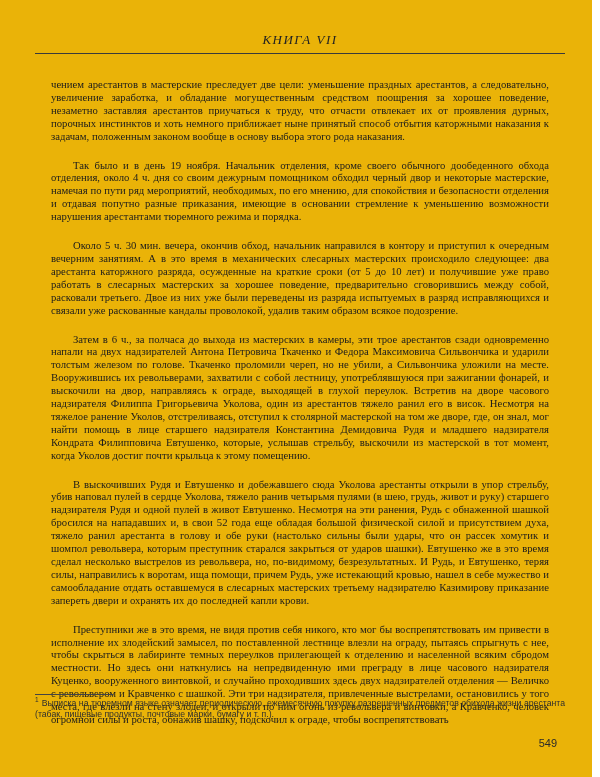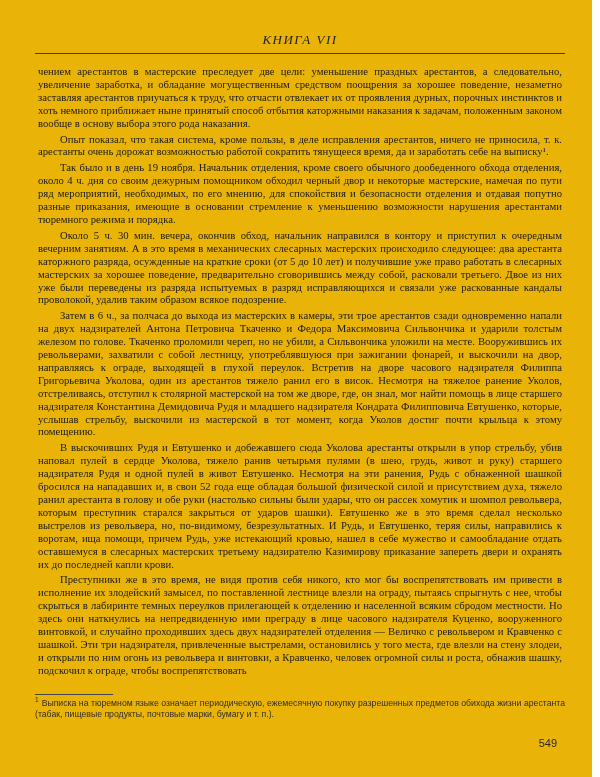--- a/index.html
+++ b/index.html
@@ -39,21 +39,21 @@
     top: 62px;
     left: 35px;
     width: 530px;
     font-size: 10.7px;
     line-height: 12.9px;
     text-align: justify;
     hyphens: auto;
     -webkit-hyphens: auto;
   }
   .body-text p {
-    margin: 3px;
+    margin: 16px;
     text-indent: 22px;
   }
   .body-text p.no-indent {
     text-indent: 0;
   }
   .footnote-block {
     position: absolute;
     left: 35px;
     top: 694px;
     width: 530px;
@@ -91,21 +91,20 @@
 
 <div class="page">
 
   <div class="running-head">
     <div class="head-title">КНИГА VII</div>
     <div class="head-rule"></div>
   </div>
 
   <div class="body-text">
     <p class="no-indent">чением арестантов в мастерские преследует две цели: уменьшение праздных арестантов, а следовательно, увеличение заработка, и обладание могущественным средством поощрения за хорошее поведение, незаметно заставляя арестантов приучаться к труду, что отчасти отвлекает их от проявления дурных, порочных инстинктов и хоть немного приближает ныне принятый способ отбытия каторжными наказания к задачам, положенным законом вообще в основу выбора этого рода наказания.</p>
-    <p>Опыт показал, что такая система, кроме пользы, в деле исправления арестантов, ничего не приносила, т. к. арестанты очень дорожат возможностью работой сократить тянущееся время, да и заработать себе на выписку¹.</p>
     <p>Так было и в день 19 ноября. Начальник отделения, кроме своего обычного дообеденного обхода отделения, около 4 ч. дня со своим дежурным помощником обходил черный двор и некоторые мастерские, намечая по пути ряд мероприятий, необходимых, по его мнению, для спокойствия и безопасности отделения и отдавая попутно разные приказания, имеющие в основании стремление к уменьшению возможности нарушения арестантами тюремного режима и порядка.</p>
     <p>Около 5 ч. 30 мин. вечера, окончив обход, начальник направился в контору и приступил к очередным вечерним занятиям. А в это время в механических слесарных мастерских происходило следующее: два арестанта каторжного разряда, осужденные на краткие сроки (от 5 до 10 лет) и получившие уже право работать в слесарных мастерских за хорошее поведение, предварительно сговорившись между собой, расковали третьего. Двое из них уже были переведены из разряда испытуемых в разряд исправляющихся и связали уже раскованные кандалы проволокой, удалив таким образом всякое подозрение.</p>
     <p>Затем в 6 ч., за полчаса до выхода из мастерских в камеры, эти трое арестантов сзади одновременно напали на двух надзирателей Антона Петровича Ткаченко и Федора Максимовича Сильвончика и ударили толстым железом по голове. Ткаченко проломили череп, но не убили, а Сильвончика уложили на месте. Вооружившись их револьверами, захватили с собой лестницу, употреблявшуюся при зажигании фонарей, и выскочили на двор, направляясь к ограде, выходящей в глухой переулок. Встретив на дворе часового надзирателя Филиппа Григорьевича Уколова, один из арестантов тяжело ранил его в висок. Несмотря на тяжелое ранение Уколов, отстреливаясь, отступил к столярной мастерской на том же дворе, где, он знал, мог найти помощь в лице старшего надзирателя Константина Демидовича Рудя и младшего надзирателя Кондрата Филипповича Евтушенко, которые, услышав стрельбу, выскочили из мастерской в тот момент, когда Уколов достиг почти крыльца к этому помещению.</p>
     <p>В выскочивших Рудя и Евтушенко и добежавшего сюда Уколова арестанты открыли в упор стрельбу, убив наповал пулей в сердце Уколова, тяжело ранив четырьмя пулями (в шею, грудь, живот и руку) старшего надзирателя Рудя и одной пулей в живот Евтушенко. Несмотря на эти ранения, Рудь с обнаженной шашкой бросился на нападавших и, в свои 52 года еще обладая большой физической силой и присутствием духа, тяжело ранил арестанта в голову и обе руки (настолько сильны были удары, что он рассек хомутик и шомпол револьвера, которым преступник старался закрыться от ударов шашки). Евтушенко же в это время сделал несколько выстрелов из револьвера, но, по-видимому, безрезультатных. И Рудь, и Евтушенко, теряя силы, направились к воротам, ища помощи, причем Рудь, уже истекающий кровью, нашел в себе мужество и самообладание отдать оставшемуся в слесарных мастерских третьему надзирателю Казимирову приказание запереть двери и охранять их до последней капли крови.</p>
     <p>Преступники же в это время, не видя против себя никого, кто мог бы воспрепятствовать им привести в исполнение их злодейский замысел, по поставленной лестнице влезли на ограду, пытаясь спрыгнуть с нее, чтобы скрыться в лабиринте темных переулков прилегающей к отделению и населенной всяким сбродом местности. Но здесь они наткнулись на непредвиденную ими преграду в лице часового надзирателя Куценко, вооруженного винтовкой, и случайно проходивших здесь двух надзирателей отделения — Величко с револьвером и Кравченко с шашкой. Эти три надзирателя, привлеченные выстрелами, остановились у того места, где влезли на стену злодеи, и открыли по ним огонь из револьвера и винтовки, а Кравченко, человек огромной силы и роста, обнажив шашку, подскочил к ограде, чтобы воспрепятствовать</p>
   </div>
 
   <div class="footnote-block">
     <div class="footnote-rule"></div>
     <div class="footnote">

